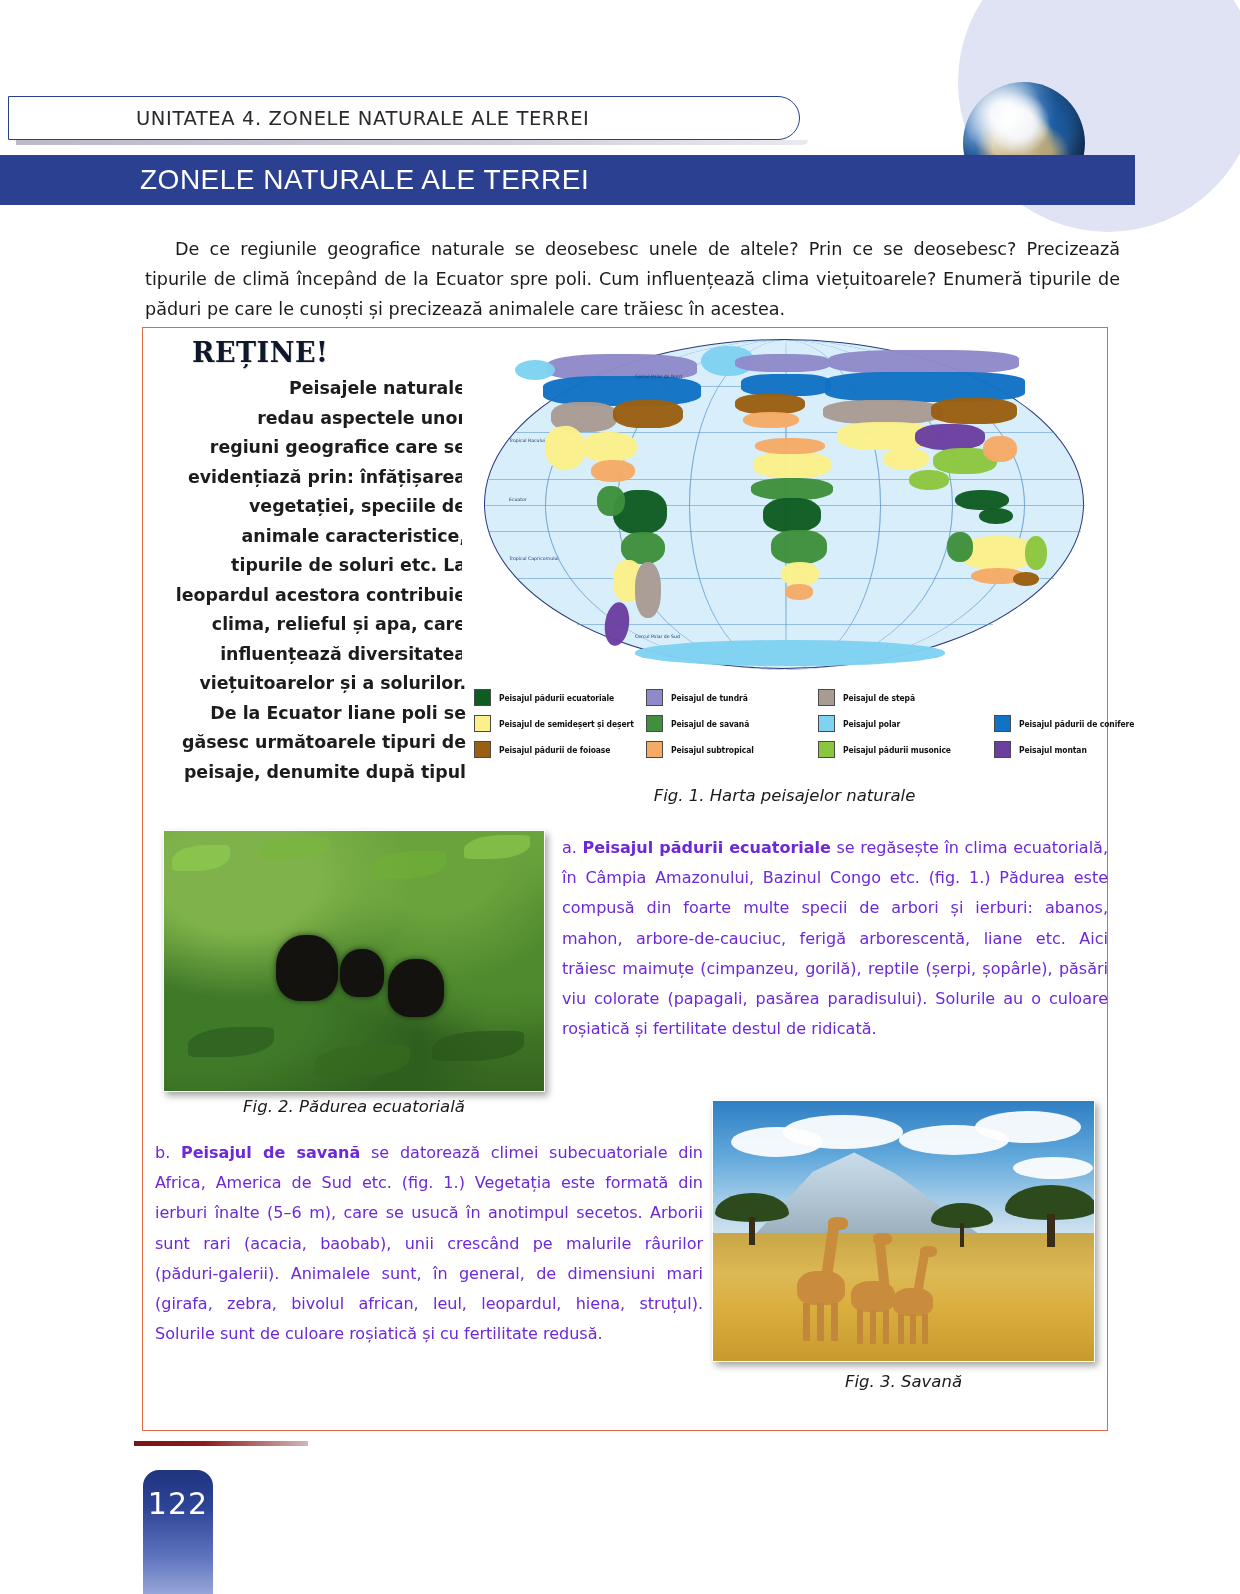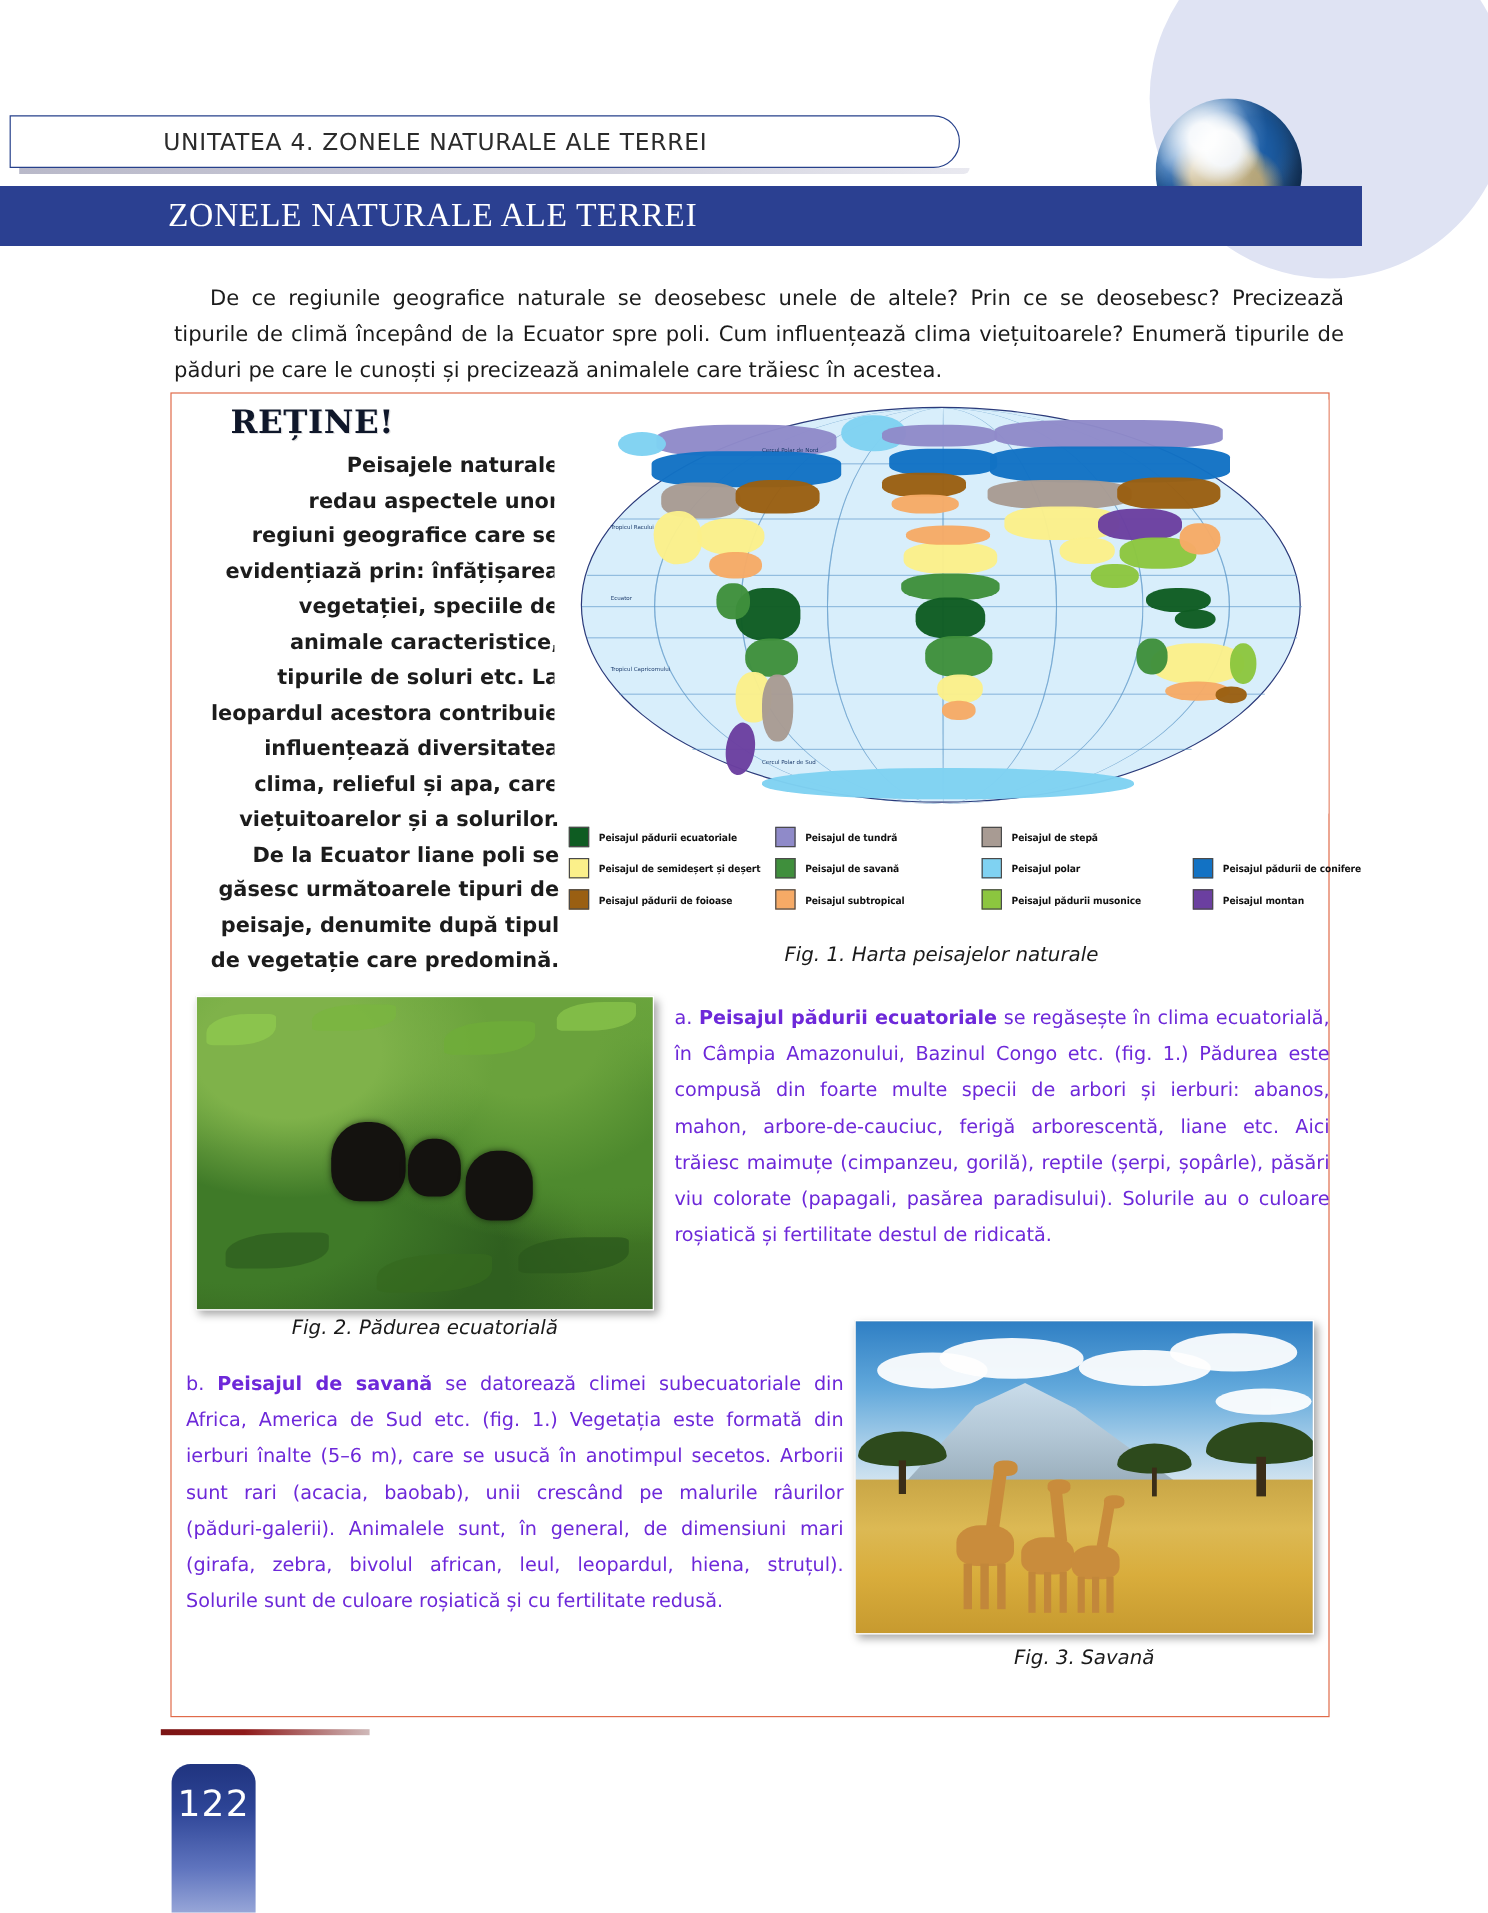--- a/index.html
+++ b/index.html
@@ -58,21 +58,21 @@
   }
 
   .title-bar {
     position:absolute; left:0; top:155px; width: 1135px; height: 50px;
     background:#2b4091;
     display:flex; align-items:center;
   }
   .title-bar .title {
     padding-left: 140px;
     color:#ffffff;
-    font-family: Liberation Serif, serif;
+    font-family: Liberation Sans, sans-serif;
     font-size: 28px; letter-spacing: .5px; font-weight: 400;
     white-space:nowrap;
   }
 
   
   .intro {
     position:absolute; left:145px; top:234px; width: 975px;
     font-size: 17.6px; line-height: 30px;
     color:#1b1b1b; text-align: justify;
     text-indent: 30px;
@@ -242,27 +242,26 @@
     <div class="retine-title">REȚINE!</div>
     <div class="retine-body">
         <div>Peisajele naturale</div>
         <div>redau aspectele unor</div>
         <div>regiuni geografice care se</div>
         <div>evidențiază prin: înfățișarea</div>
         <div>vegetației, speciile de</div>
         <div>animale caracteristice,</div>
         <div>tipurile de soluri etc. La</div>
         <div>leopardul acestora contribuie</div>
+        <div>clima, relieful și apa, care</div>
         <div>influențează diversitatea</div>
-        <div>clima, relieful și apa, care</div>
         <div>viețuitoarelor și a solurilor.</div>
         <div>De la Ecuator liane poli se</div>
         <div>găsesc următoarele tipuri de</div>
         <div>peisaje, denumite după tipul</div>
-        <div>de vegetație care predomină.</div>
       </div>
   </div>
 
   <div class="map-wrap">
     <div class="map-frame">
       <div class="map-ocean" id="map-ocean">
           <div class="grat" style="left: 91.8078px; top: 46.2px; width: 416.384px; height: 1px;"></div>
           <div class="grat" style="left: 30.6007px; top: 92.4px; width: 538.799px; height: 1px;"></div>
           <div class="grat" style="left: 3.8649px; top: 138.6px; width: 592.27px; height: 1px;"></div>
           <div class="grat" style="left: 0px; top: 165px; width: 600px; height: 1px;"></div>

